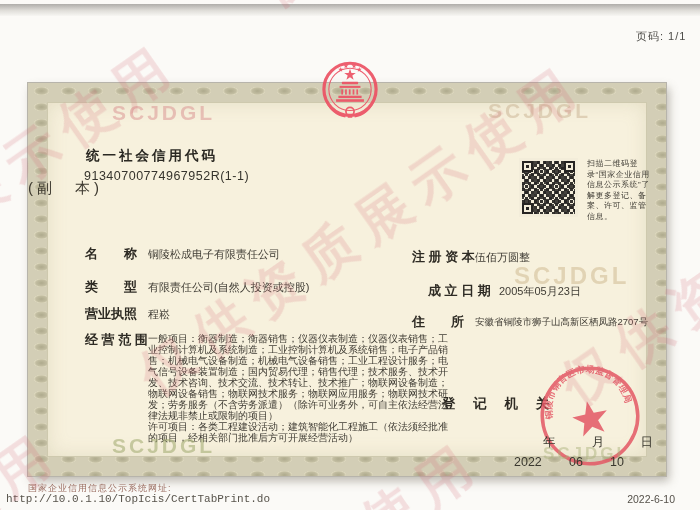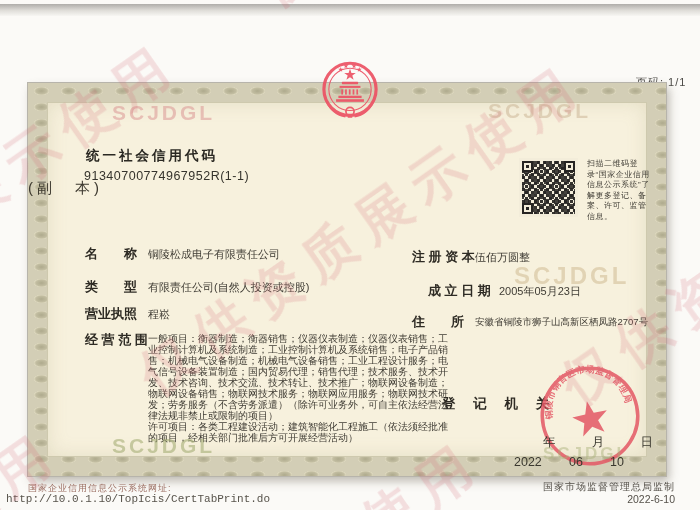--- a/index.html
+++ b/index.html
@@ -3,21 +3,21 @@
 <meta charset="utf-8">
 <style>
   html,body{margin:0;padding:0;}
   body{font-family:"Liberation Sans","DejaVu Sans",sans-serif;background:#ffffff;}
   #stage{position:relative;width:700px;height:510px;overflow:hidden;background:#fbfaf7;}
 
   
   .scan-bar{position:absolute;left:0;top:4px;width:700px;height:12px;
     background:linear-gradient(#9c9a96,#d9d7d2 55%,#f6f5f2);opacity:.8;}
 
-  .pagination{position:absolute;left:636px;top:29px;font-size:11px;color:#4c4b47;letter-spacing:1px;margin-top:46px;}
+  .pagination{position:absolute;left:636px;top:29px;font-size:11px;color:#4c4b47;letter-spacing:1px;}
 
   
   .cert{position:absolute;left:28px;top:83px;width:638px;height:393px;
     background-color:#d3ceb6;
     background-image:radial-gradient(ellipse 11px 6px at 50% 50%, #aeaa8d 0%, #c2bda1 50%, #dcd7bd 68%, rgba(0,0,0,0) 72%);
     background-size:27px 16px;
     box-shadow:0 0 0 1px #b7b4ab, 3px 5px 9px rgba(110,105,90,.45);}
   .paper{position:absolute;left:19px;top:19px;right:19px;bottom:19px;background:#f7f1dd;
     box-shadow:inset 0 0 0 1px #cec9ae, inset 0 0 20px rgba(160,148,105,.22);}
 
@@ -202,16 +202,15 @@
     <span class="w1">仅供资质展示使用</span>
     <span class="w2">仅供资质展示使用</span>
     <span class="w3">仅供资质展示使用</span>
     <span class="w4">仅供资质展示使用</span>
     <span class="w5">仅供资质展示使用</span>
     <span class="w6">仅供资质展示使用</span>
   </div>
 
   <div class="foot-site-label">国家企业信用信息公示系统网址:</div>
   <div class="foot-url">http://10.0.1.10/TopIcis/CertTabPrint.do</div>
-  <div class="foot-issuer">国家市场监督管理总局监制</div>
   <div class="foot-date">2022-6-10</div>
 
 </div>
 
 </body></html>

